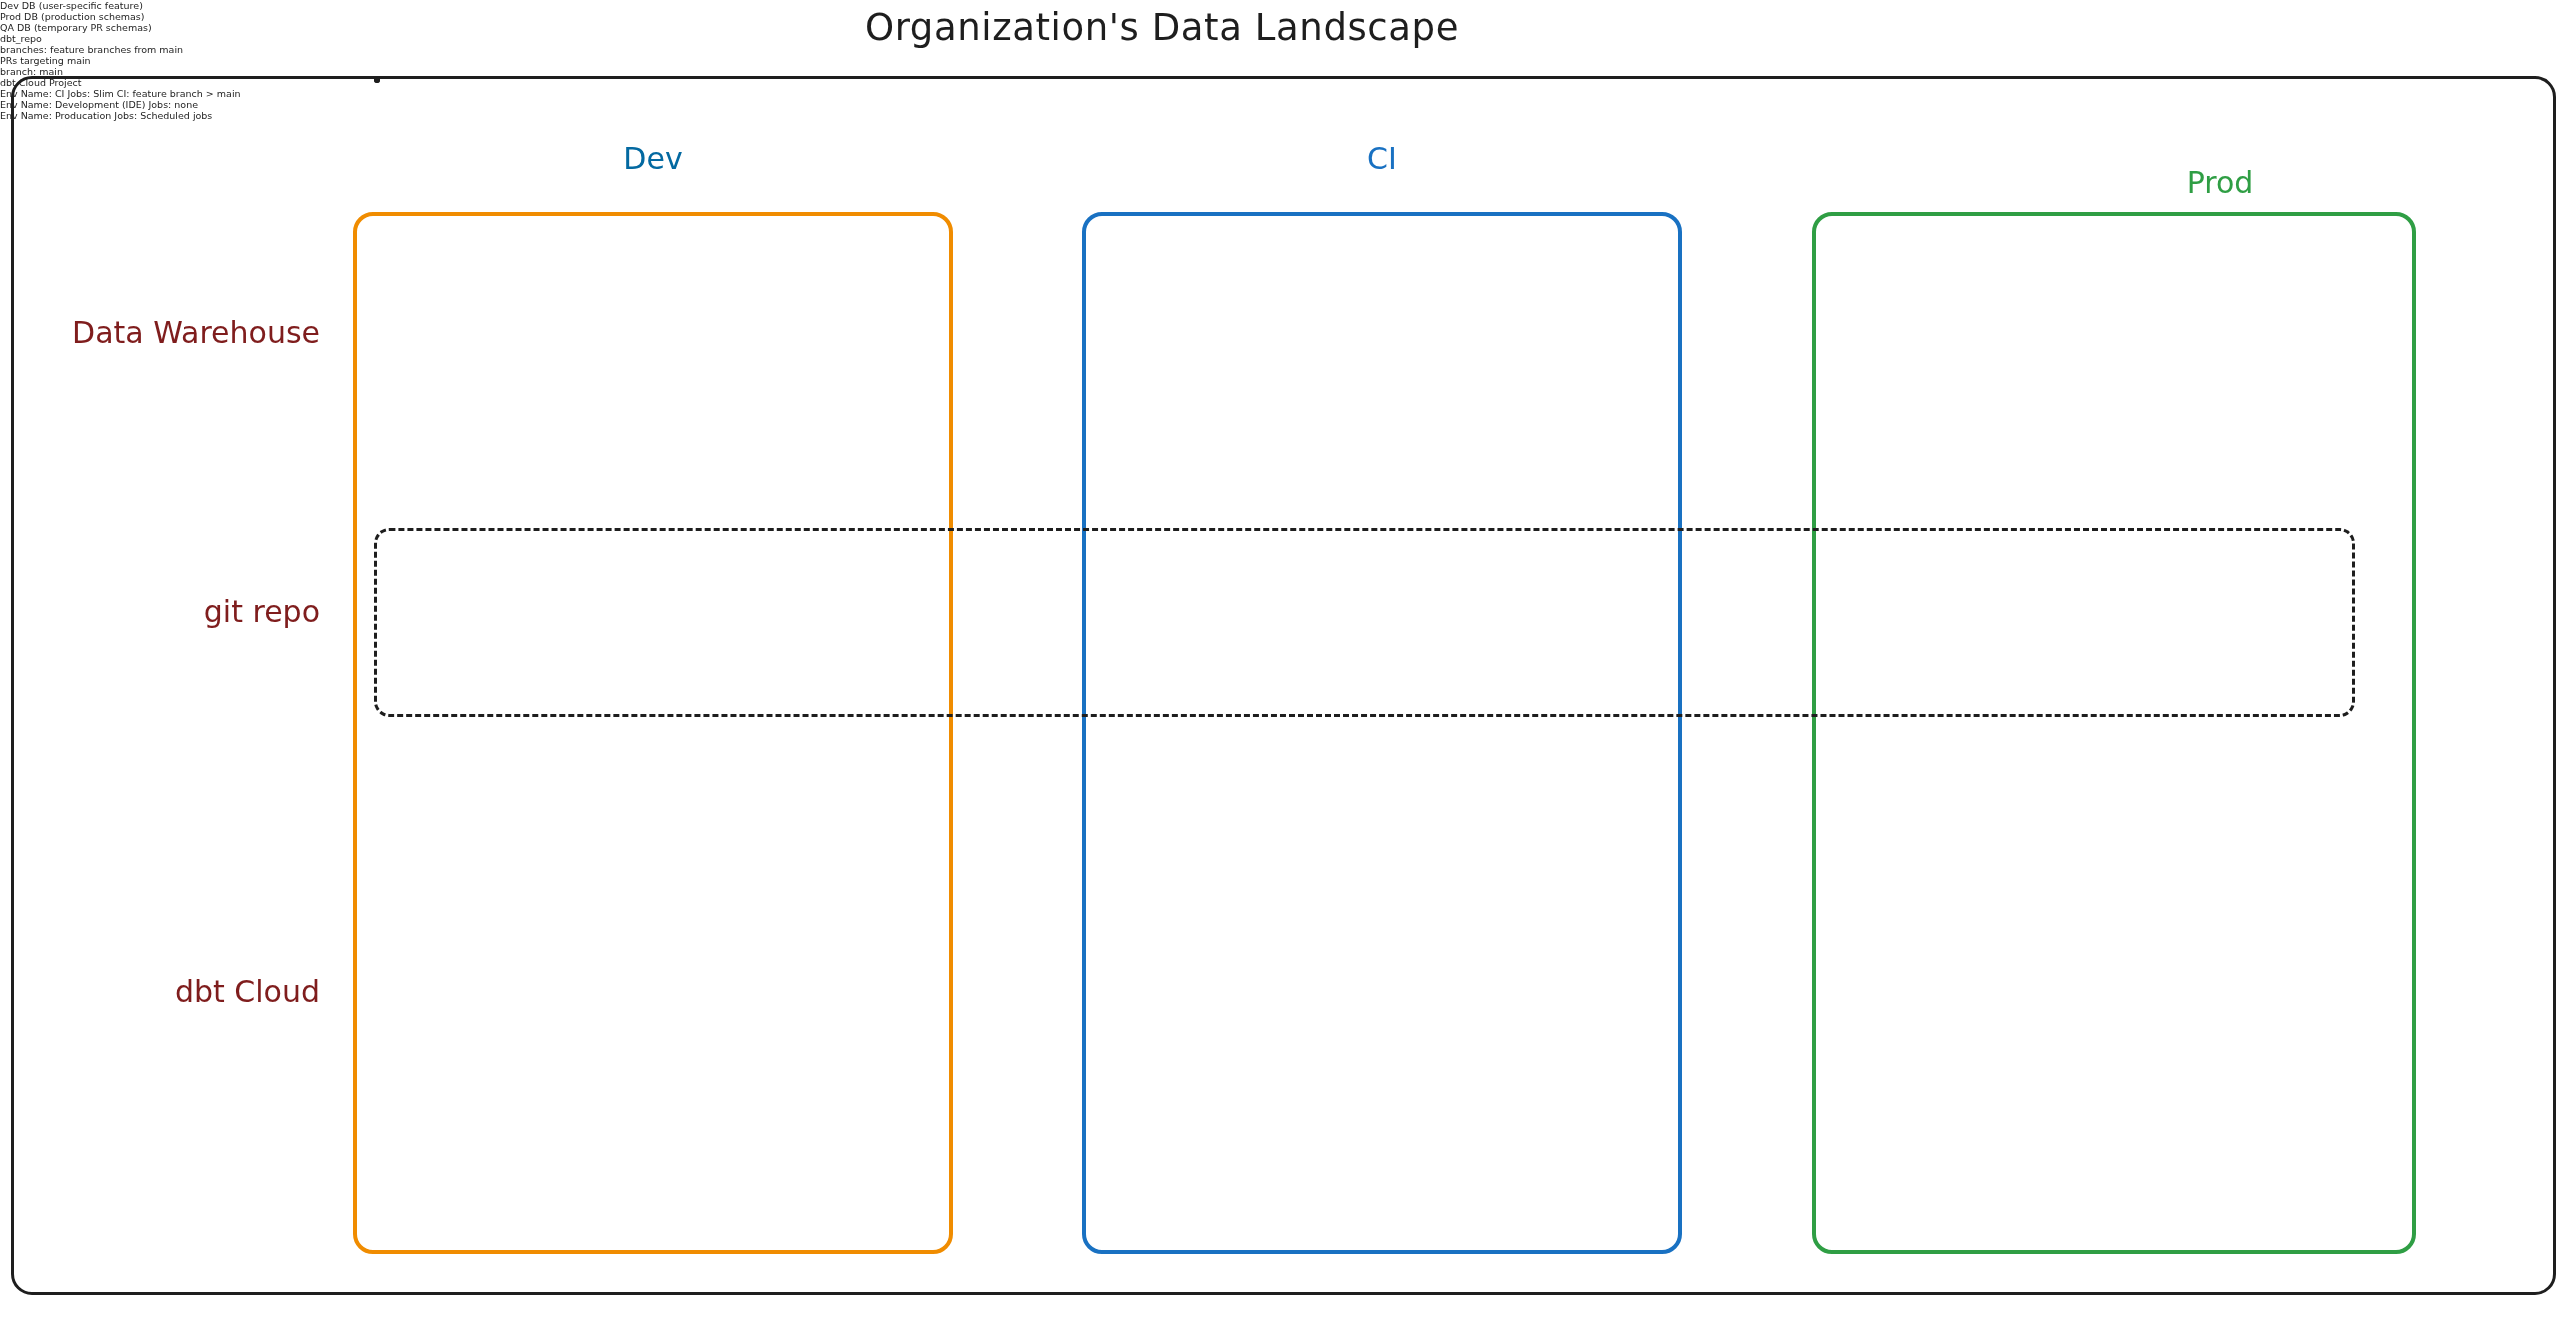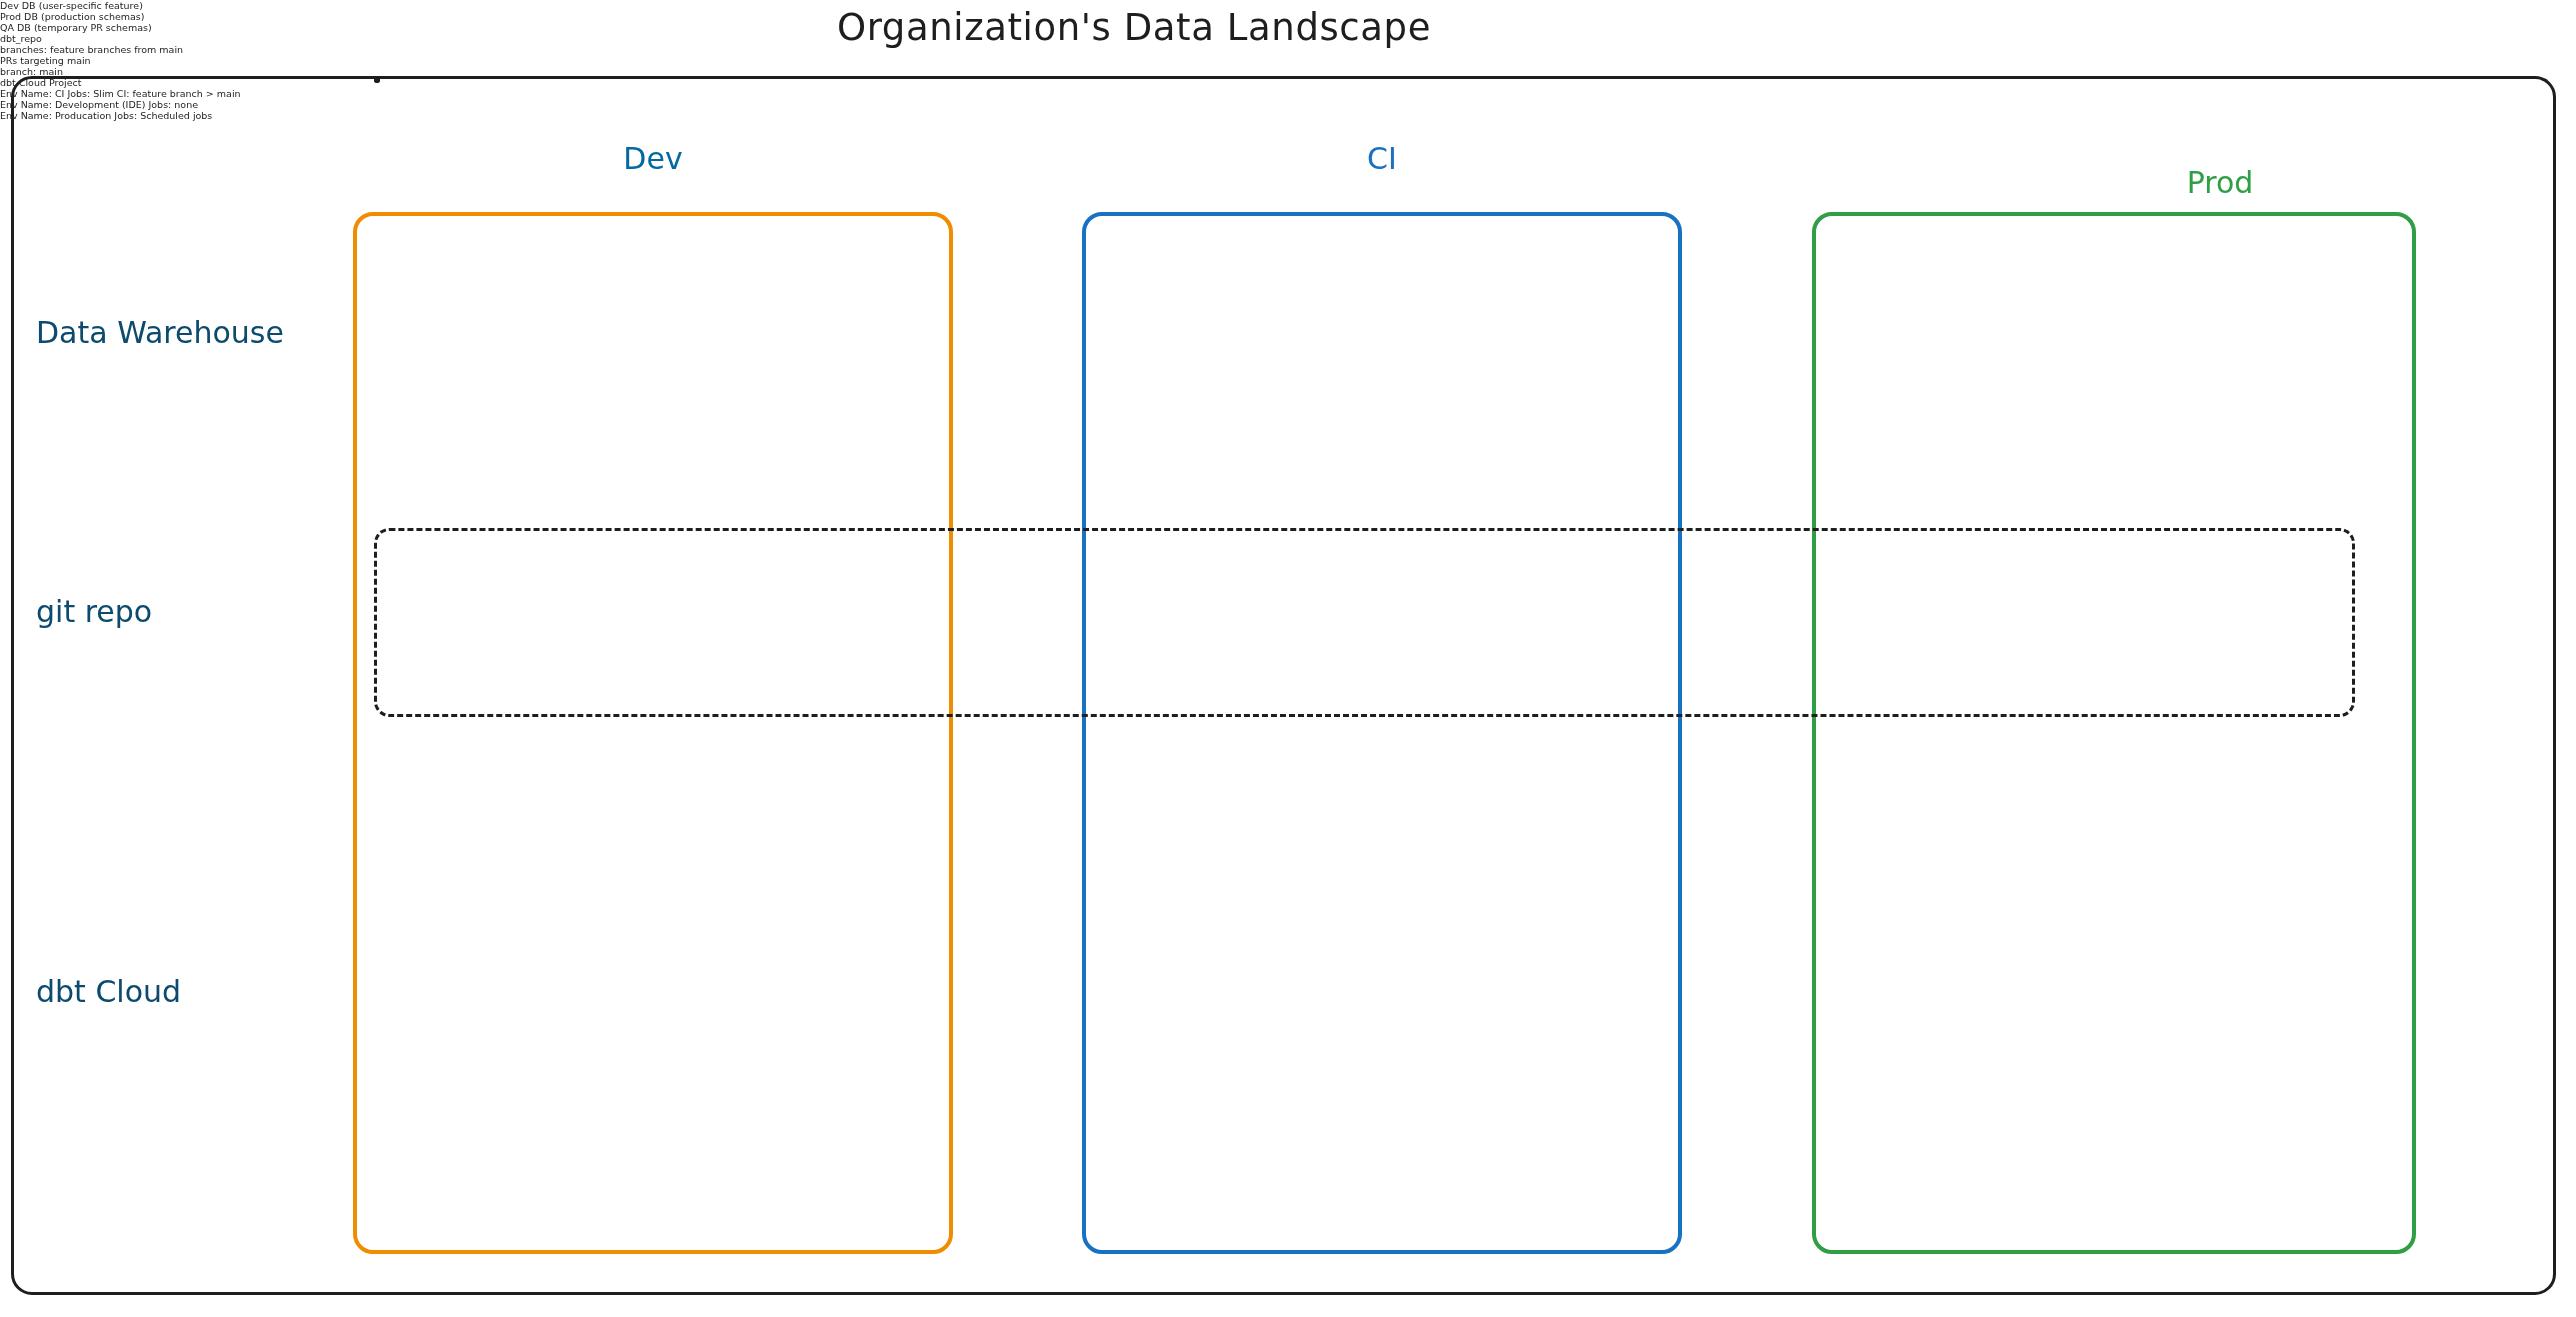--- a/index.html
+++ b/index.html
@@ -28,44 +28,45 @@
     position: absolute;
     left: 0;
     top: 6px;
     width: 2268px;
     text-align: center;
     font-size: 37px;
     letter-spacing: 0.6px;
     color: #1e1e1e;
     font-family: "DejaVu Sans", sans-serif;
     font-weight: 400;
+    padding-left: 28px;
   }
 
   
   .outer-frame {
     position: absolute;
     left: 10.7px;
     top: 76px;
     width: 2545px;
     height: 1219px;
     border: 3px solid #1e1e1e;
     border-radius: 21px;
     box-sizing: border-box;
     background: transparent;
   }
 
   
   .row-label {
     position: absolute;
     left: 36px;
     width: 284px;
-    text-align: left;
+    text-align: right;
     font-size: 30px;
     line-height: 1.28;
-    color: #0c4a6e;
+    color: #7f1d1d;
   }
   .row-label.r0 { top: 314px; }
   .row-label.r1 { top: 593px; }
   .row-label.r2 { top: 973px; }
 
   
   .col-frame {
     position: absolute;
     top: 212px;
     height: 1042px;

